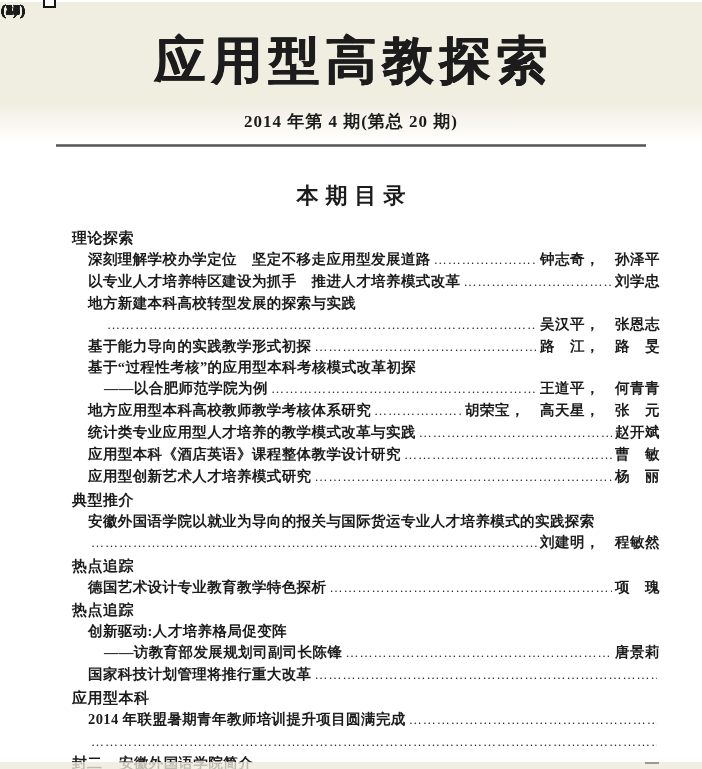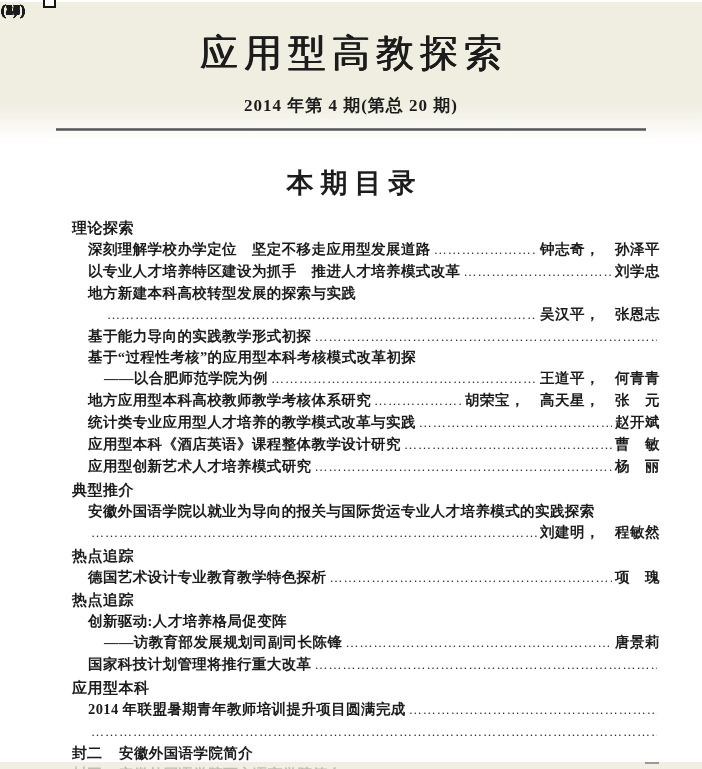--- a/index.html
+++ b/index.html
@@ -19,34 +19,34 @@
     background:#ffffff;border:2px solid #141414;
   }
   .bottom-strip{
     position:absolute;bottom:0;left:0;width:702px;height:7px;background:#edeaddc7;
   }
   .bottom-tick{
     position:absolute;bottom:5px;left:645px;width:14px;height:2px;background:#9a9a96;
   }
   header{position:relative;text-align:center;padding-top:12px;}
   .journal-title{
-    margin:8px;font-size:38px;line-height:66px;font-weight:normal;
+    margin:16px;font-size:51px;line-height:66px;font-weight:bold;
     letter-spacing:6px;text-indent:6px;
     font-family:"Liberation Serif", serif;
     text-shadow:0.6px 0 0 #1c1c1c, -0.6px 0 0 #1c1c1c;
   }
   .issue-line{
     font-size:17px;font-weight:bold;letter-spacing:1px;
   }
   .rule{
     margin:11px auto 0 auto;width:590px;height:3px;
     background:linear-gradient(180deg,#8d8f91 0%,#4f5154 55%,#9b9d9f 100%);
   }
   .toc-heading{
-    margin:34px 0 0 0;text-align:center;font-size:27px;font-weight:bold;
+    margin:34px 0 0 0;text-align:center;font-size:22px;font-weight:bold;
     letter-spacing:7px;text-indent:7px;
     font-family:"Liberation Sans", sans-serif;
   }
   .toc{
     margin-top:17px;padding-left:72px;padding-right:42px;
     font-size:14.5px;line-height:20.9px;
   }
   .section-heading{
     font-weight:bold;font-size:15px;margin-top:2px;
     font-family:"Liberation Sans", sans-serif;
@@ -106,20 +106,21 @@
         <span class="txt">地方新建本科高校转型发展的探索与实践</span>
       </div>
       <div class="row cont">
         <span class="leader"></span>
         <span class="tail authors">吴汉平，　张恩志</span>
         <span class="tail page">(8)</span>
       </div>
       <div class="row item">
         <span class="txt">基于能力导向的实践教学形式初探</span>
         <span class="leader"></span>
+        <span class="tail authors">路　江，　路　旻</span>
         <span class="tail page">(13)</span>
       </div>
       <div class="row item">
         <span class="txt">基于“过程性考核”的应用型本科考核模式改革初探</span>
       </div>
       <div class="row cont">
         <span class="txt">——以合肥师范学院为例</span>
         <span class="leader"></span>
         <span class="tail authors">王道平，　何青青</span>
         <span class="tail page">(17)</span>

